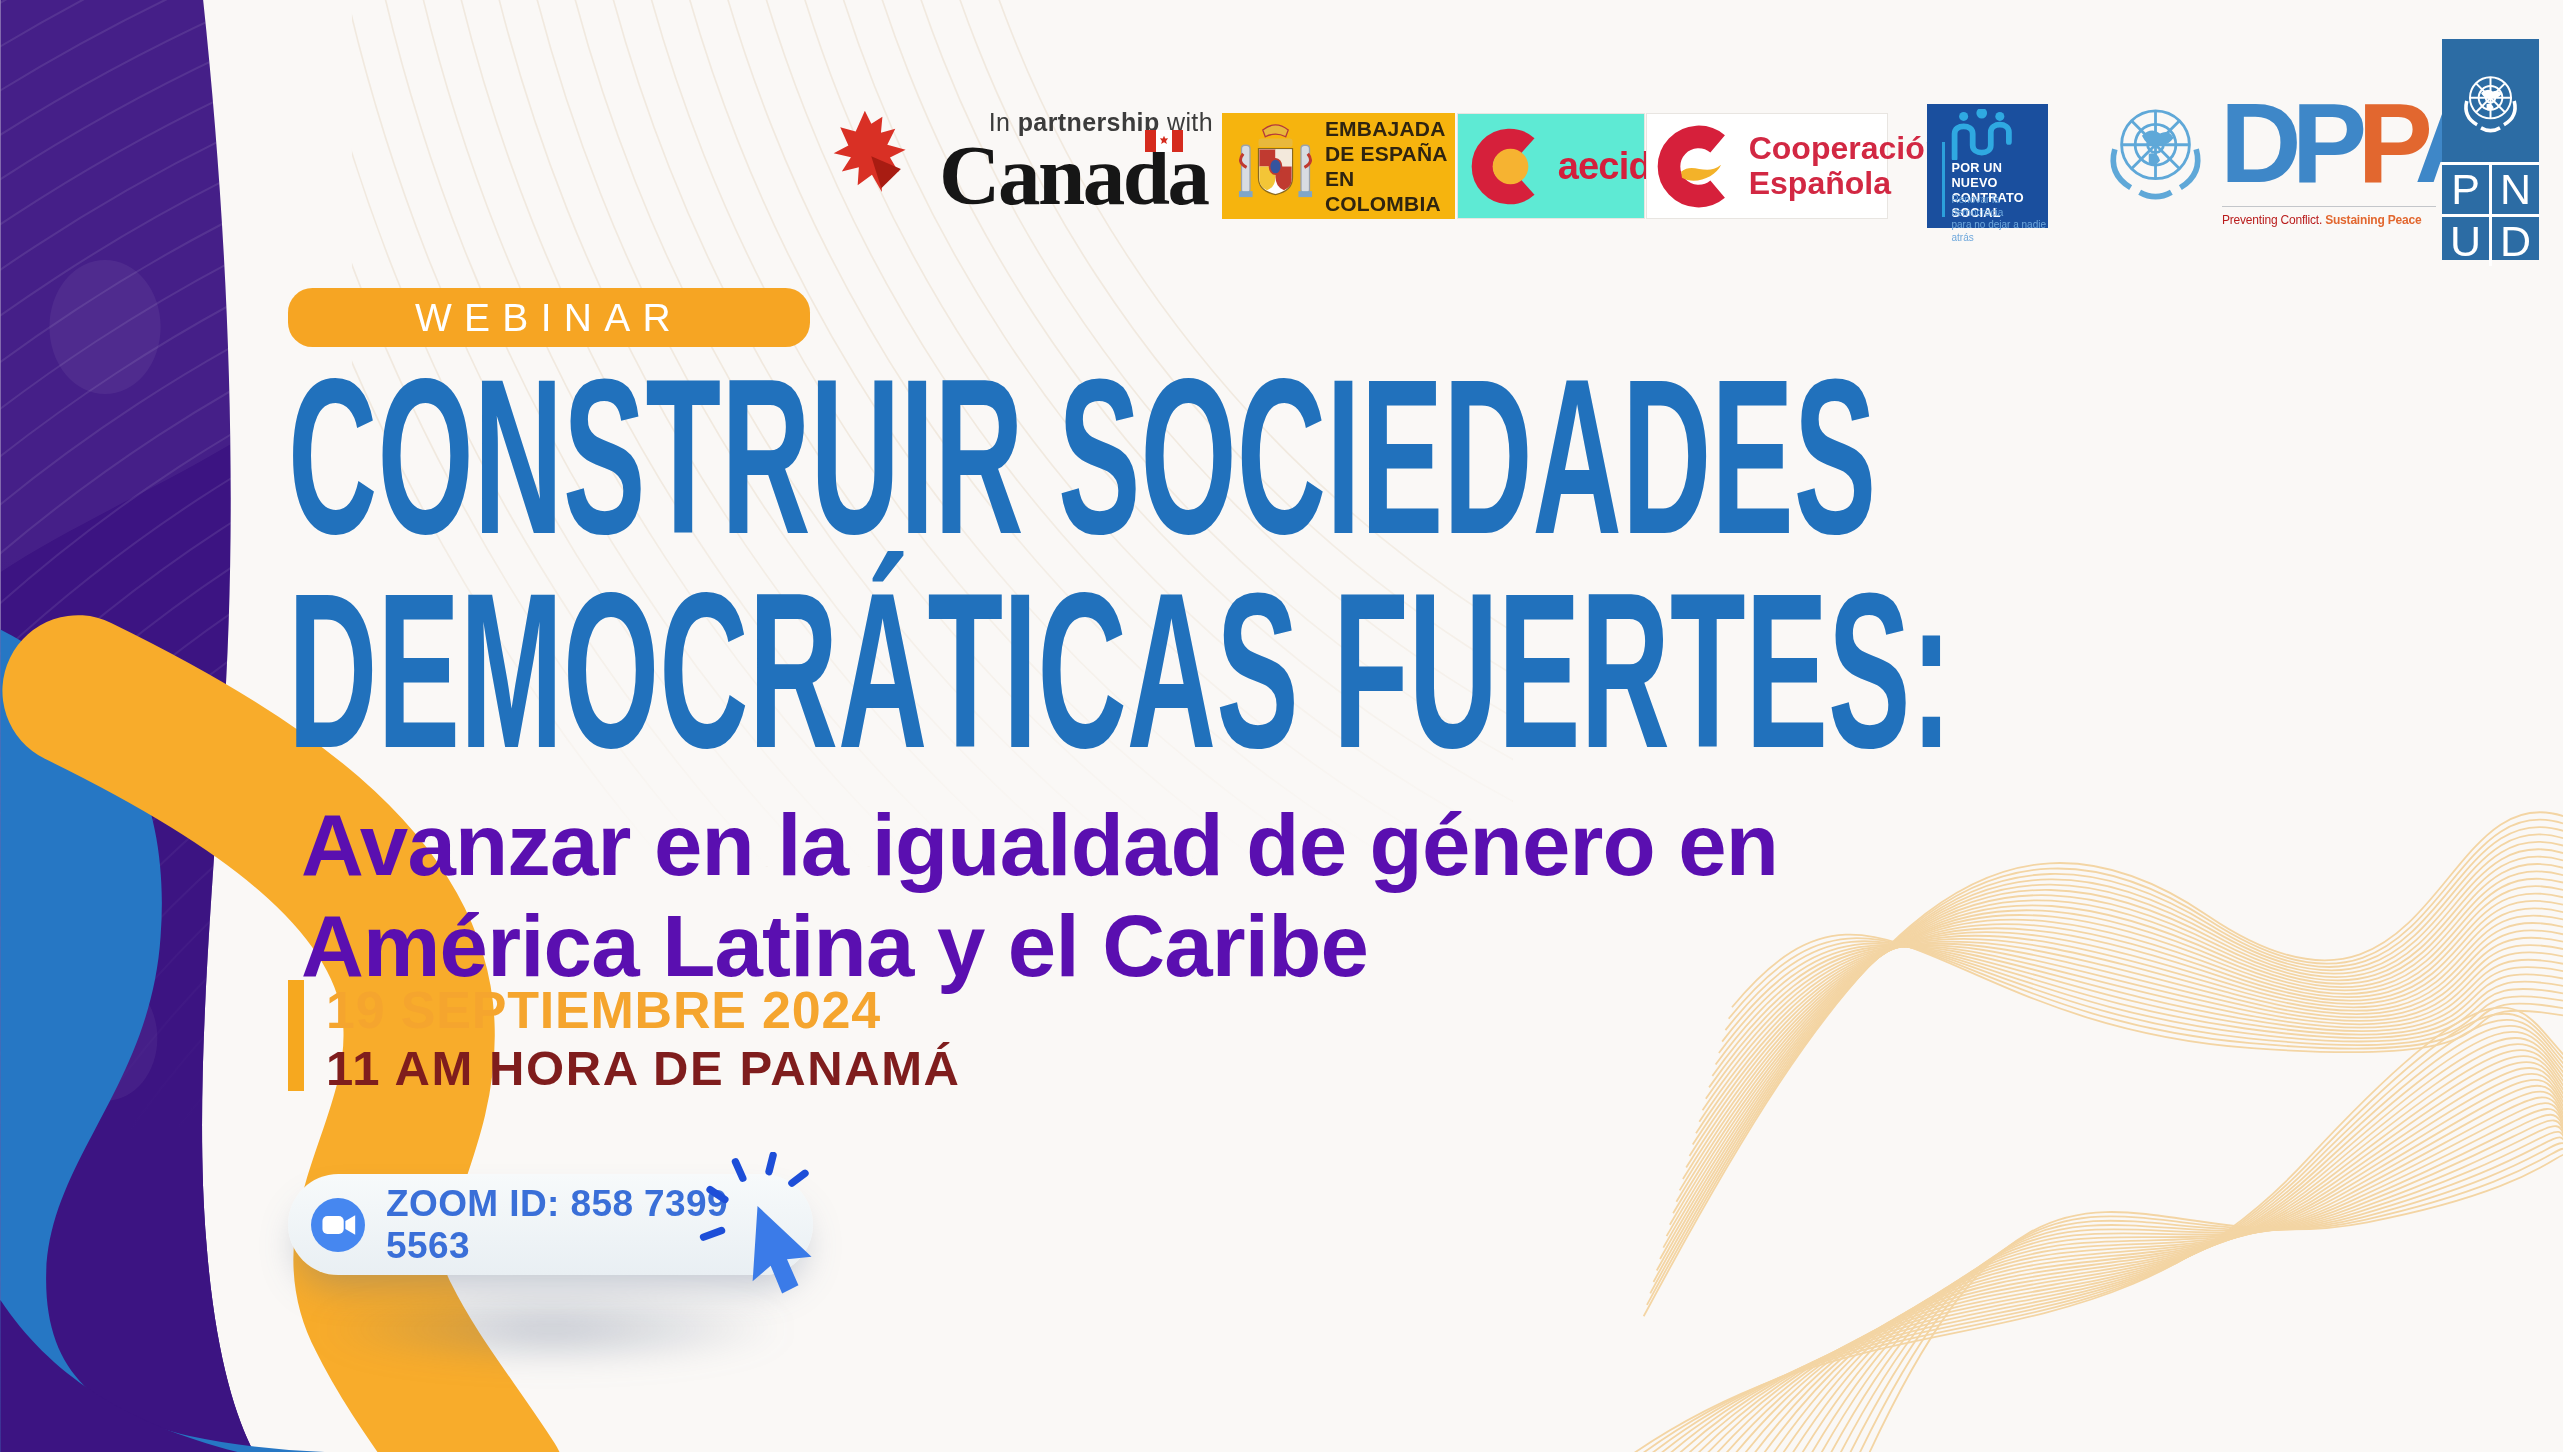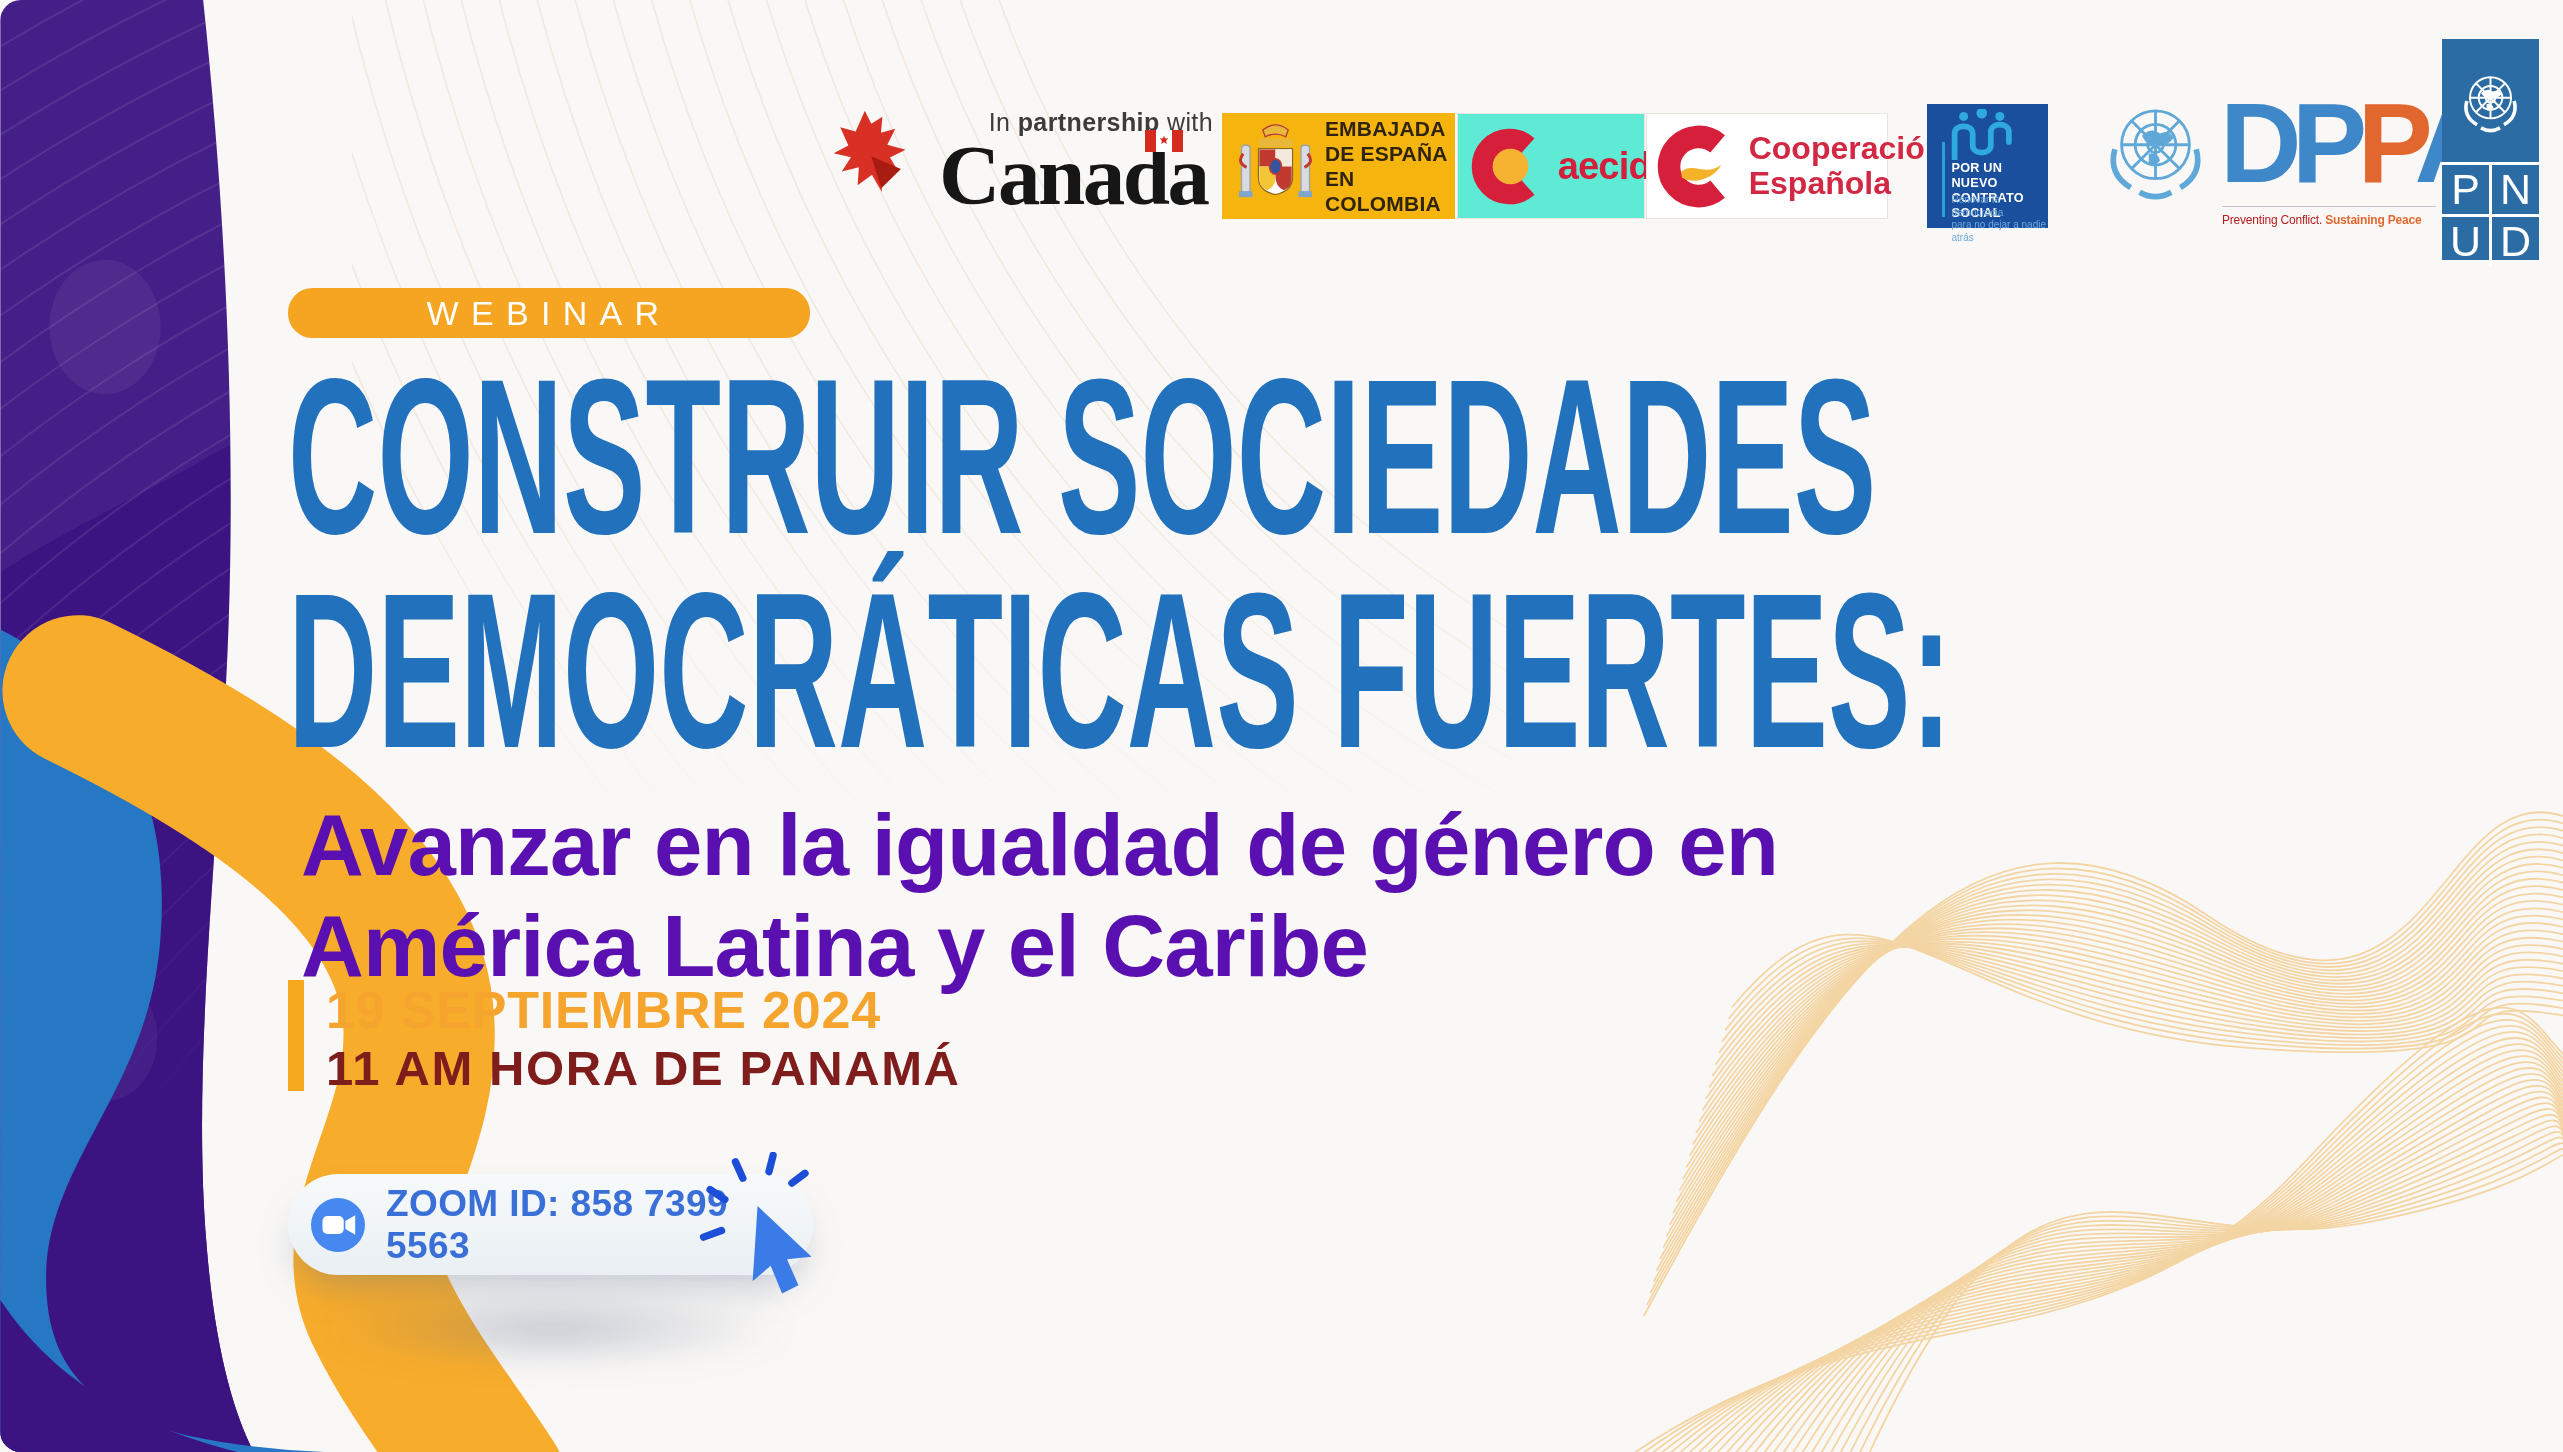--- a/index.html
+++ b/index.html
@@ -1,17 +1,17 @@
 <!DOCTYPE html>
 <html style="font-size:13px"><head>
 <meta charset="utf-8">
 <style>
   html,body{margin:0;padding:0;background:#FAF8F6;}
   .stage{position:relative;width:2563px;height:1452px;overflow:hidden;background:#FAF8F6;
-         font-family:"Liberation Sans",sans-serif;border-radius:21px;}
+         font-family:"Liberation Sans",sans-serif;}
   .stage svg.bg{position:absolute;left:0;top:0;width:2563px;height:1452px;}
 
   
   .logo-strip{position:absolute;left:0;top:0;width:2563px;height:278px;}
   .canada{position:absolute;left:818px;top:79px;width:409px;height:155px;}
   .canada .leaf{position:absolute;left:6.5px;top:6.5px;width:92px;height:137px;}
   .canada .tagline{position:absolute;left:114px;top:29.4px;width:281px;text-align:right;
       font-size:25px;color:#3C3C3C;letter-spacing:0.4px;}
   .canada .tagline b{font-weight:700;}
   .canada .wordmark{position:absolute;left:113px;top:47px;width:286px;text-align:left;
@@ -45,22 +45,22 @@
       font-size:12px;letter-spacing:-0.2px;white-space:nowrap;}
   .dppa .tag .tb{color:#b91c1c;}
   .dppa .tag .to{color:#E2672F;font-weight:700;}
   .pnud{left:2442px;top:39px;width:97px;height:221px;background:#2C6CA4;display:flex;flex-direction:column;}
   .pnud .ecell{flex:none;height:123px;display:flex;align-items:center;justify-content:center;}
   .pnud .lrow{flex:1;display:flex;border-top:3.3px solid #fff;}
   .pnud .lcell{flex:1;display:flex;align-items:center;justify-content:center;color:#fff;font-size:43px;font-weight:400;}
   .pnud .lcell + .lcell{border-left:3.3px solid #fff;}
 
   
-  .badge{position:absolute;left:288px;top:288px;width:522px;height:50px;background:#F6A523;border-radius:24.5px;
-      display:flex;align-items:center;justify-content:center;color:#fff;font-size:34px;letter-spacing:12.3px;font-weight:400;}
+  .badge{position:absolute;left:288px;top:288px;width:522px;height:59px;background:#F6A523;border-radius:24.5px;
+      display:flex;align-items:center;justify-content:center;color:#fff;font-size:39px;letter-spacing:12.3px;font-weight:400;}
   .title{position:absolute;left:288px;top:350px;color:#2171BC;font-weight:700;}
   .title .tline{font-size:221px;line-height:0.97;white-space:nowrap;transform:scaleX(0.56);transform-origin:0 0;}
   .subtitle{position:absolute;left:301px;top:795px;color:#5A0FB0;font-weight:700;font-size:87px;line-height:1.16;letter-spacing:-0.8px;}
   .datebar{position:absolute;left:288px;top:980px;width:16.4px;height:111px;background:#F6A81F;}
   .dateline1{position:absolute;left:326px;top:980px;font-size:52px;font-weight:700;color:#F5A52E;letter-spacing:0.8px;}
   .dateline2{position:absolute;left:326px;top:1040px;font-size:49px;font-weight:700;color:#7f1d1d;letter-spacing:1.6px;}
 
   .pill-shadow{position:absolute;left:315px;top:1294px;width:474px;height:70px;border-radius:50%;
       background:radial-gradient(closest-side,rgba(95,112,140,.38),rgba(95,112,140,0));filter:blur(14.7px);}
   .zoom-pill{position:absolute;left:288px;top:1174px;width:525px;height:101px;border-radius:51px;

